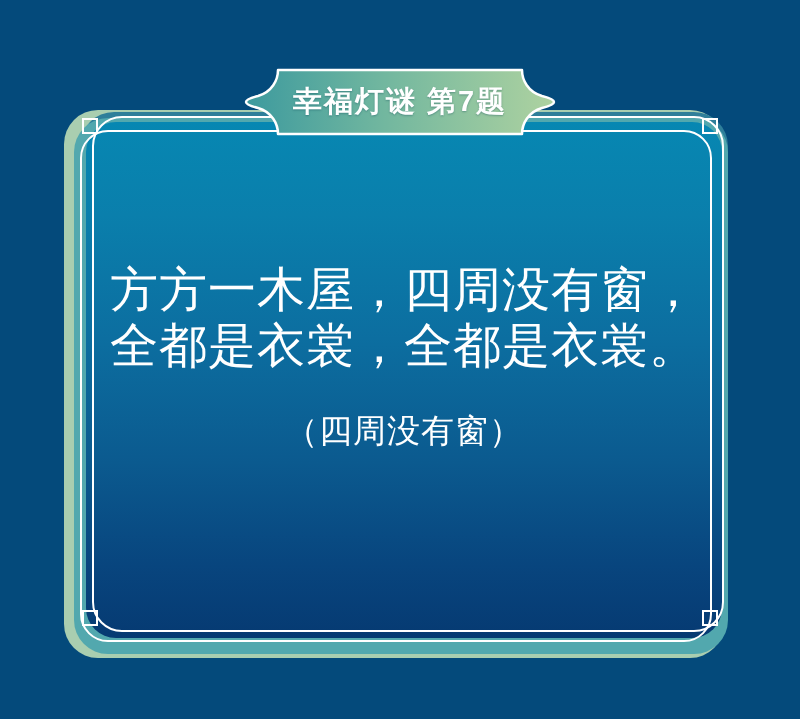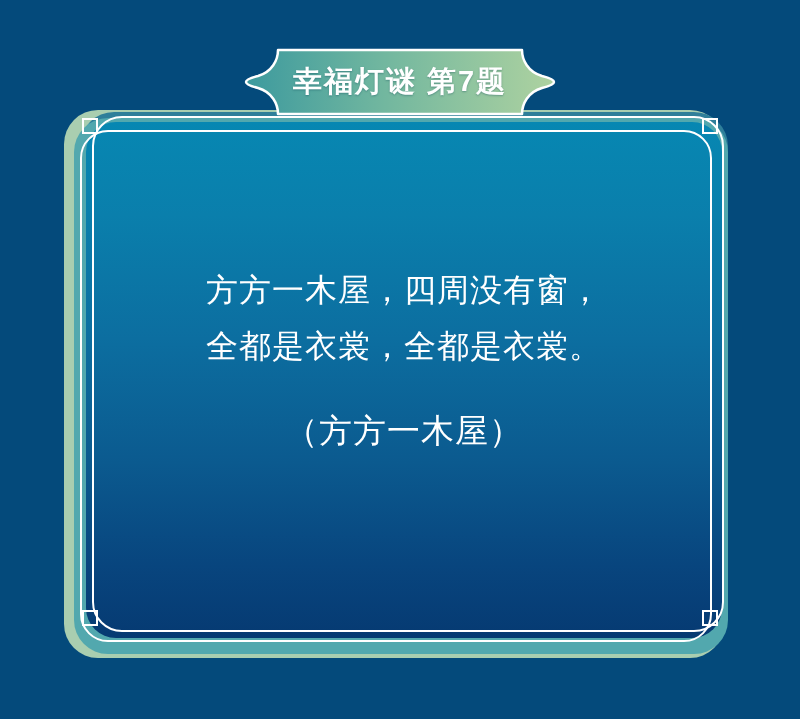--- a/index.html
+++ b/index.html
@@ -104,21 +104,21 @@
   }
   .corner-tl { left: 82px;  top: 118px; }
   .corner-tr { left: 702px; top: 118px; }
   .corner-bl { left: 82px;  top: 610px; }
   .corner-br { left: 702px; top: 610px; }
 
   
   #ribbon {
     position: absolute;
     left: 222px;
-    top: 46px;
+    top: 66px;
     width: 356px;
     height: 72px;
   }
   #ribbon svg {
     position: absolute;
     left: 0;
     top: 0;
     width: 356px;
     height: 72px;
     display: block;
@@ -149,21 +149,21 @@
     height: 516px;
     display: flex;
     flex-direction: column;
     align-items: center;
     justify-content: flex-start;
     padding-top: 140px;
     box-sizing: border-box;
   }
   .riddle-line {
     color: #ffffff;
-    font-size: 32px;
+    font-size: 48px;
     line-height: 56px;
     letter-spacing: 1px;
     white-space: nowrap;
     text-align: right;
   }
   #riddle-hint {
     color: #ffffff;
     font-size: 33px;
     line-height: 46px;
     letter-spacing: 1px;
@@ -187,21 +187,21 @@
   <div class="card-outline outline-inner"></div>
 
   <div class="corner-square corner-tl"></div>
   <div class="corner-square corner-tr"></div>
   <div class="corner-square corner-bl"></div>
   <div class="corner-square corner-br"></div>
 
   <div id="riddle-body">
     <div class="riddle-line">方方一木屋，四周没有窗，</div>
     <div class="riddle-line">全都是衣裳，全都是衣裳。</div>
-    <div id="riddle-hint">（方方一木屋）</div>
+    <div id="riddle-hint">（四周没有窗）</div>
   </div>
 
   <div id="ribbon">
     <svg viewBox="0 0 356 72" xmlns="http://www.w3.org/2000/svg">
       <defs>
         <linearGradient id="ribbonGrad" x1="0" y1="0" x2="1" y2="0">
           <stop offset="0%" stop-color="#3d9a9e"></stop>
           <stop offset="45%" stop-color="#72b79f"></stop>
           <stop offset="100%" stop-color="#aed2a0"></stop>
         </linearGradient>

